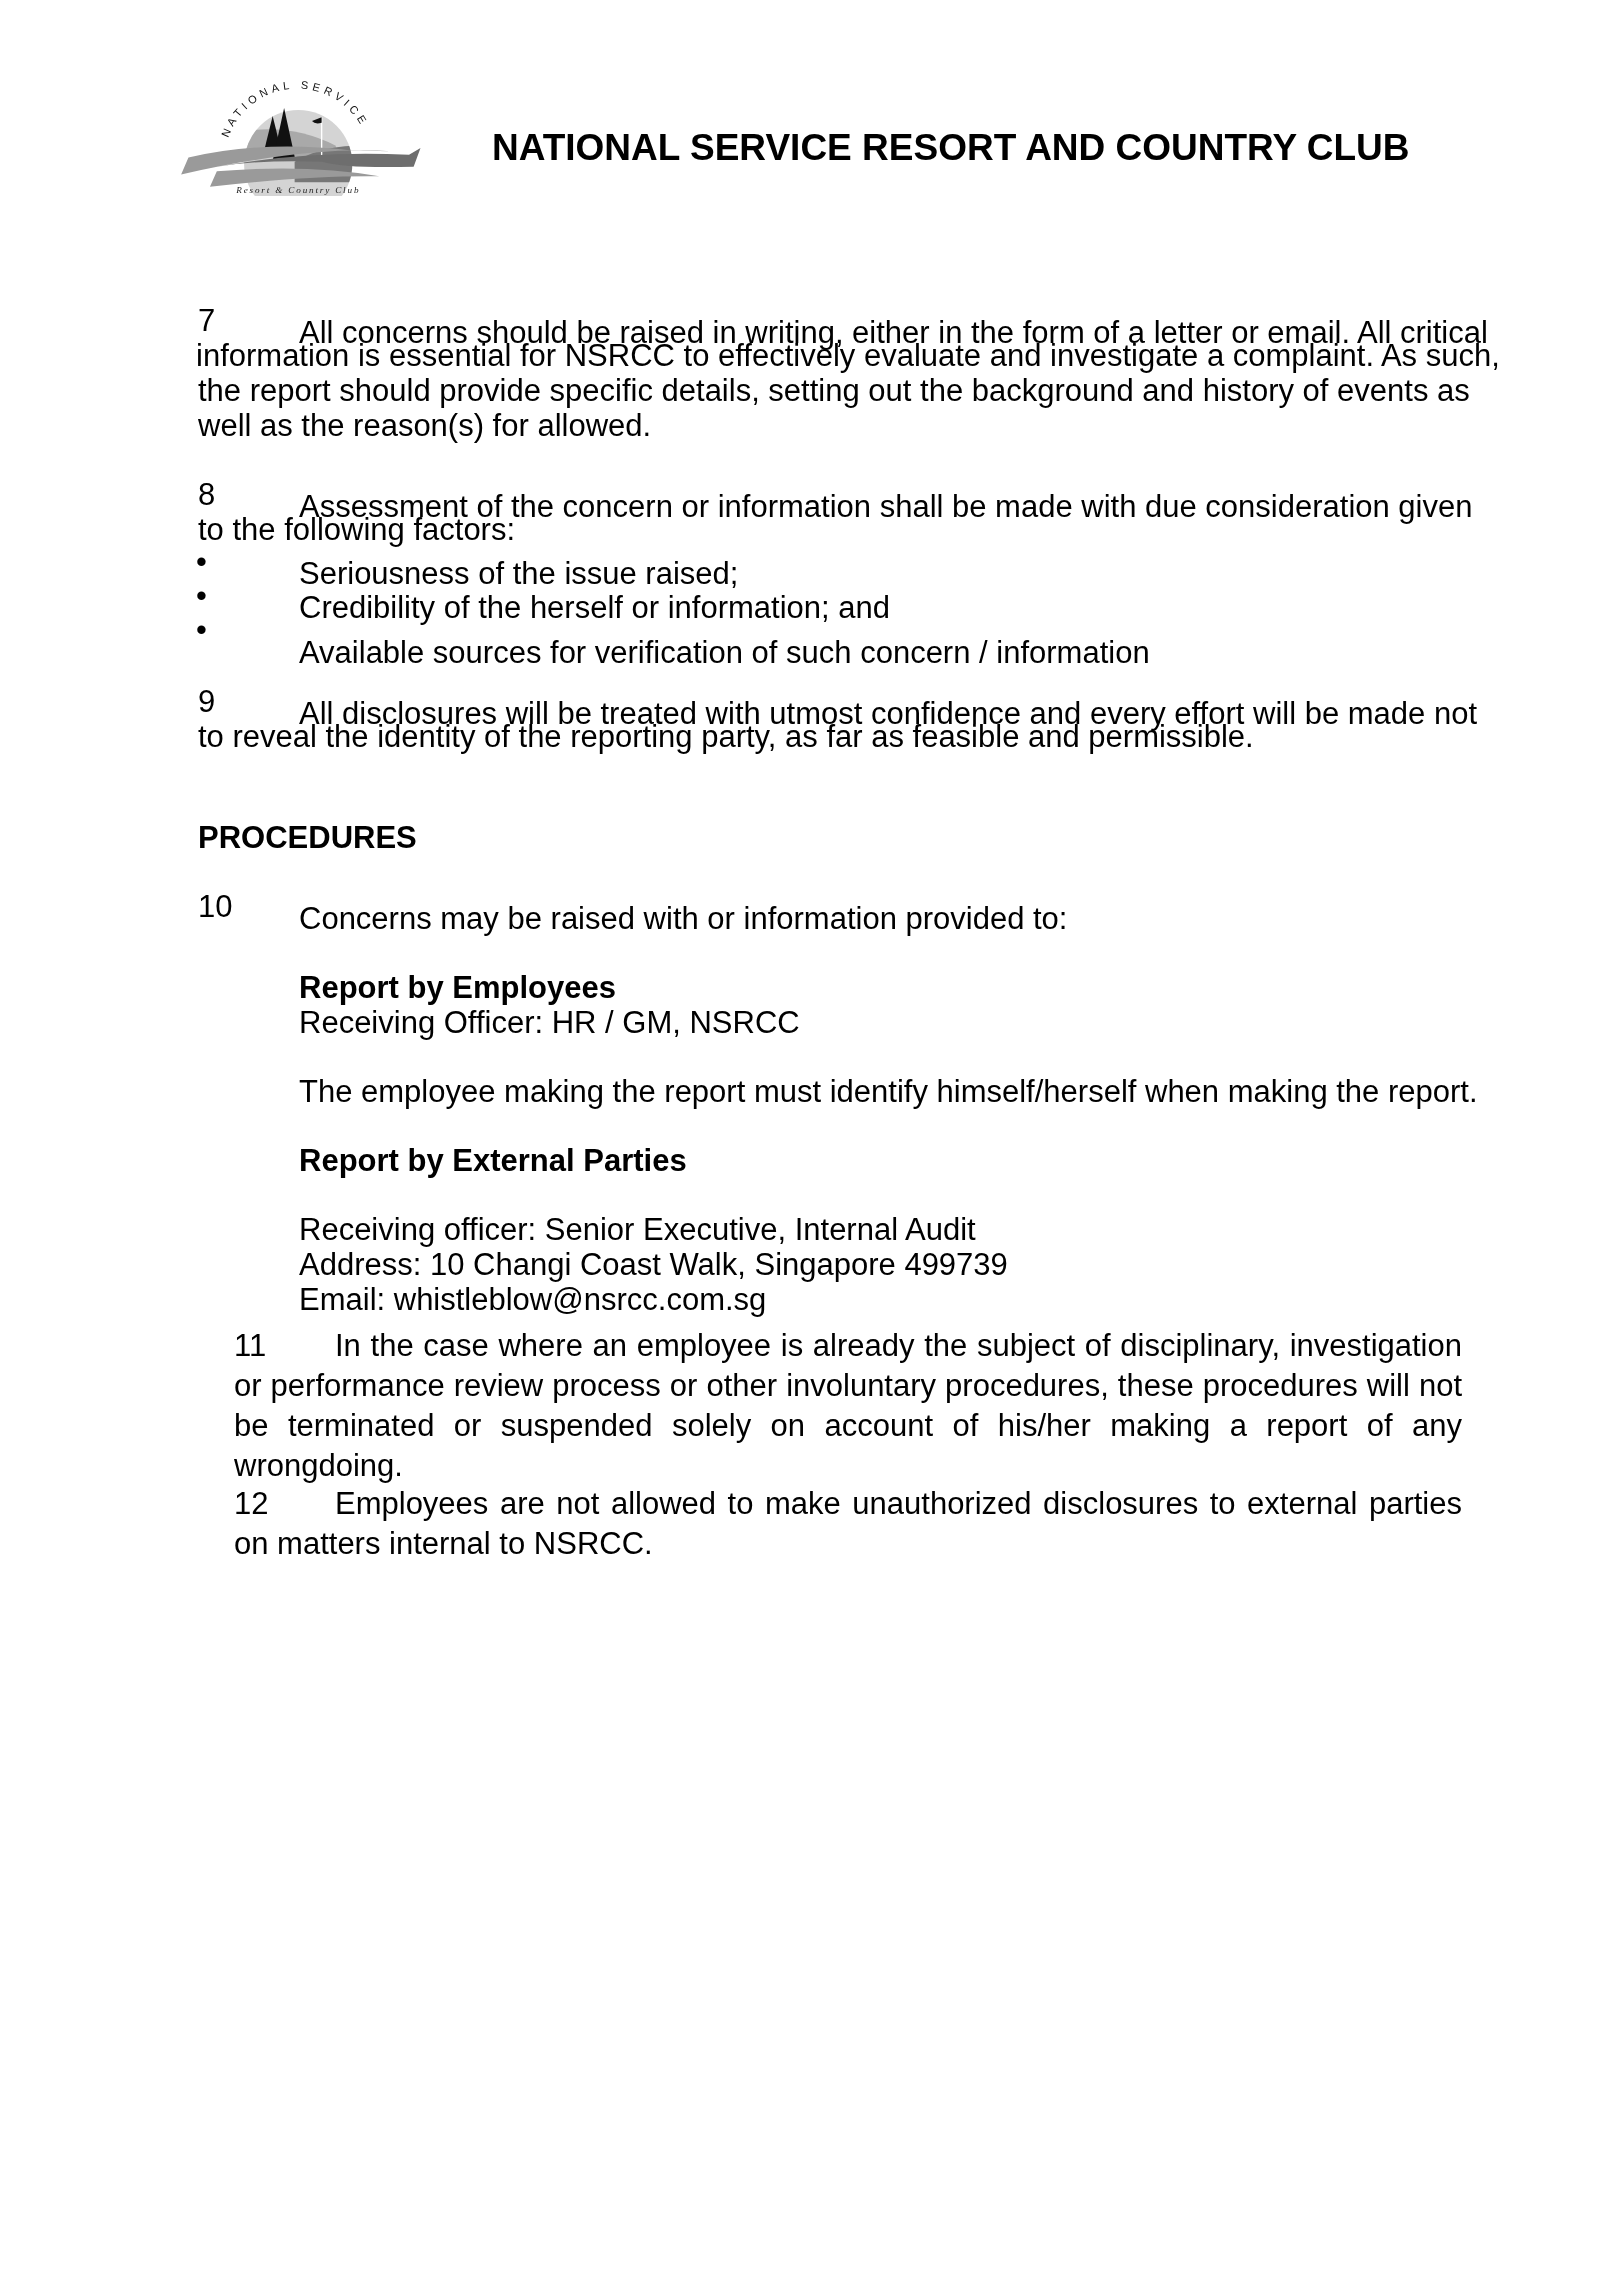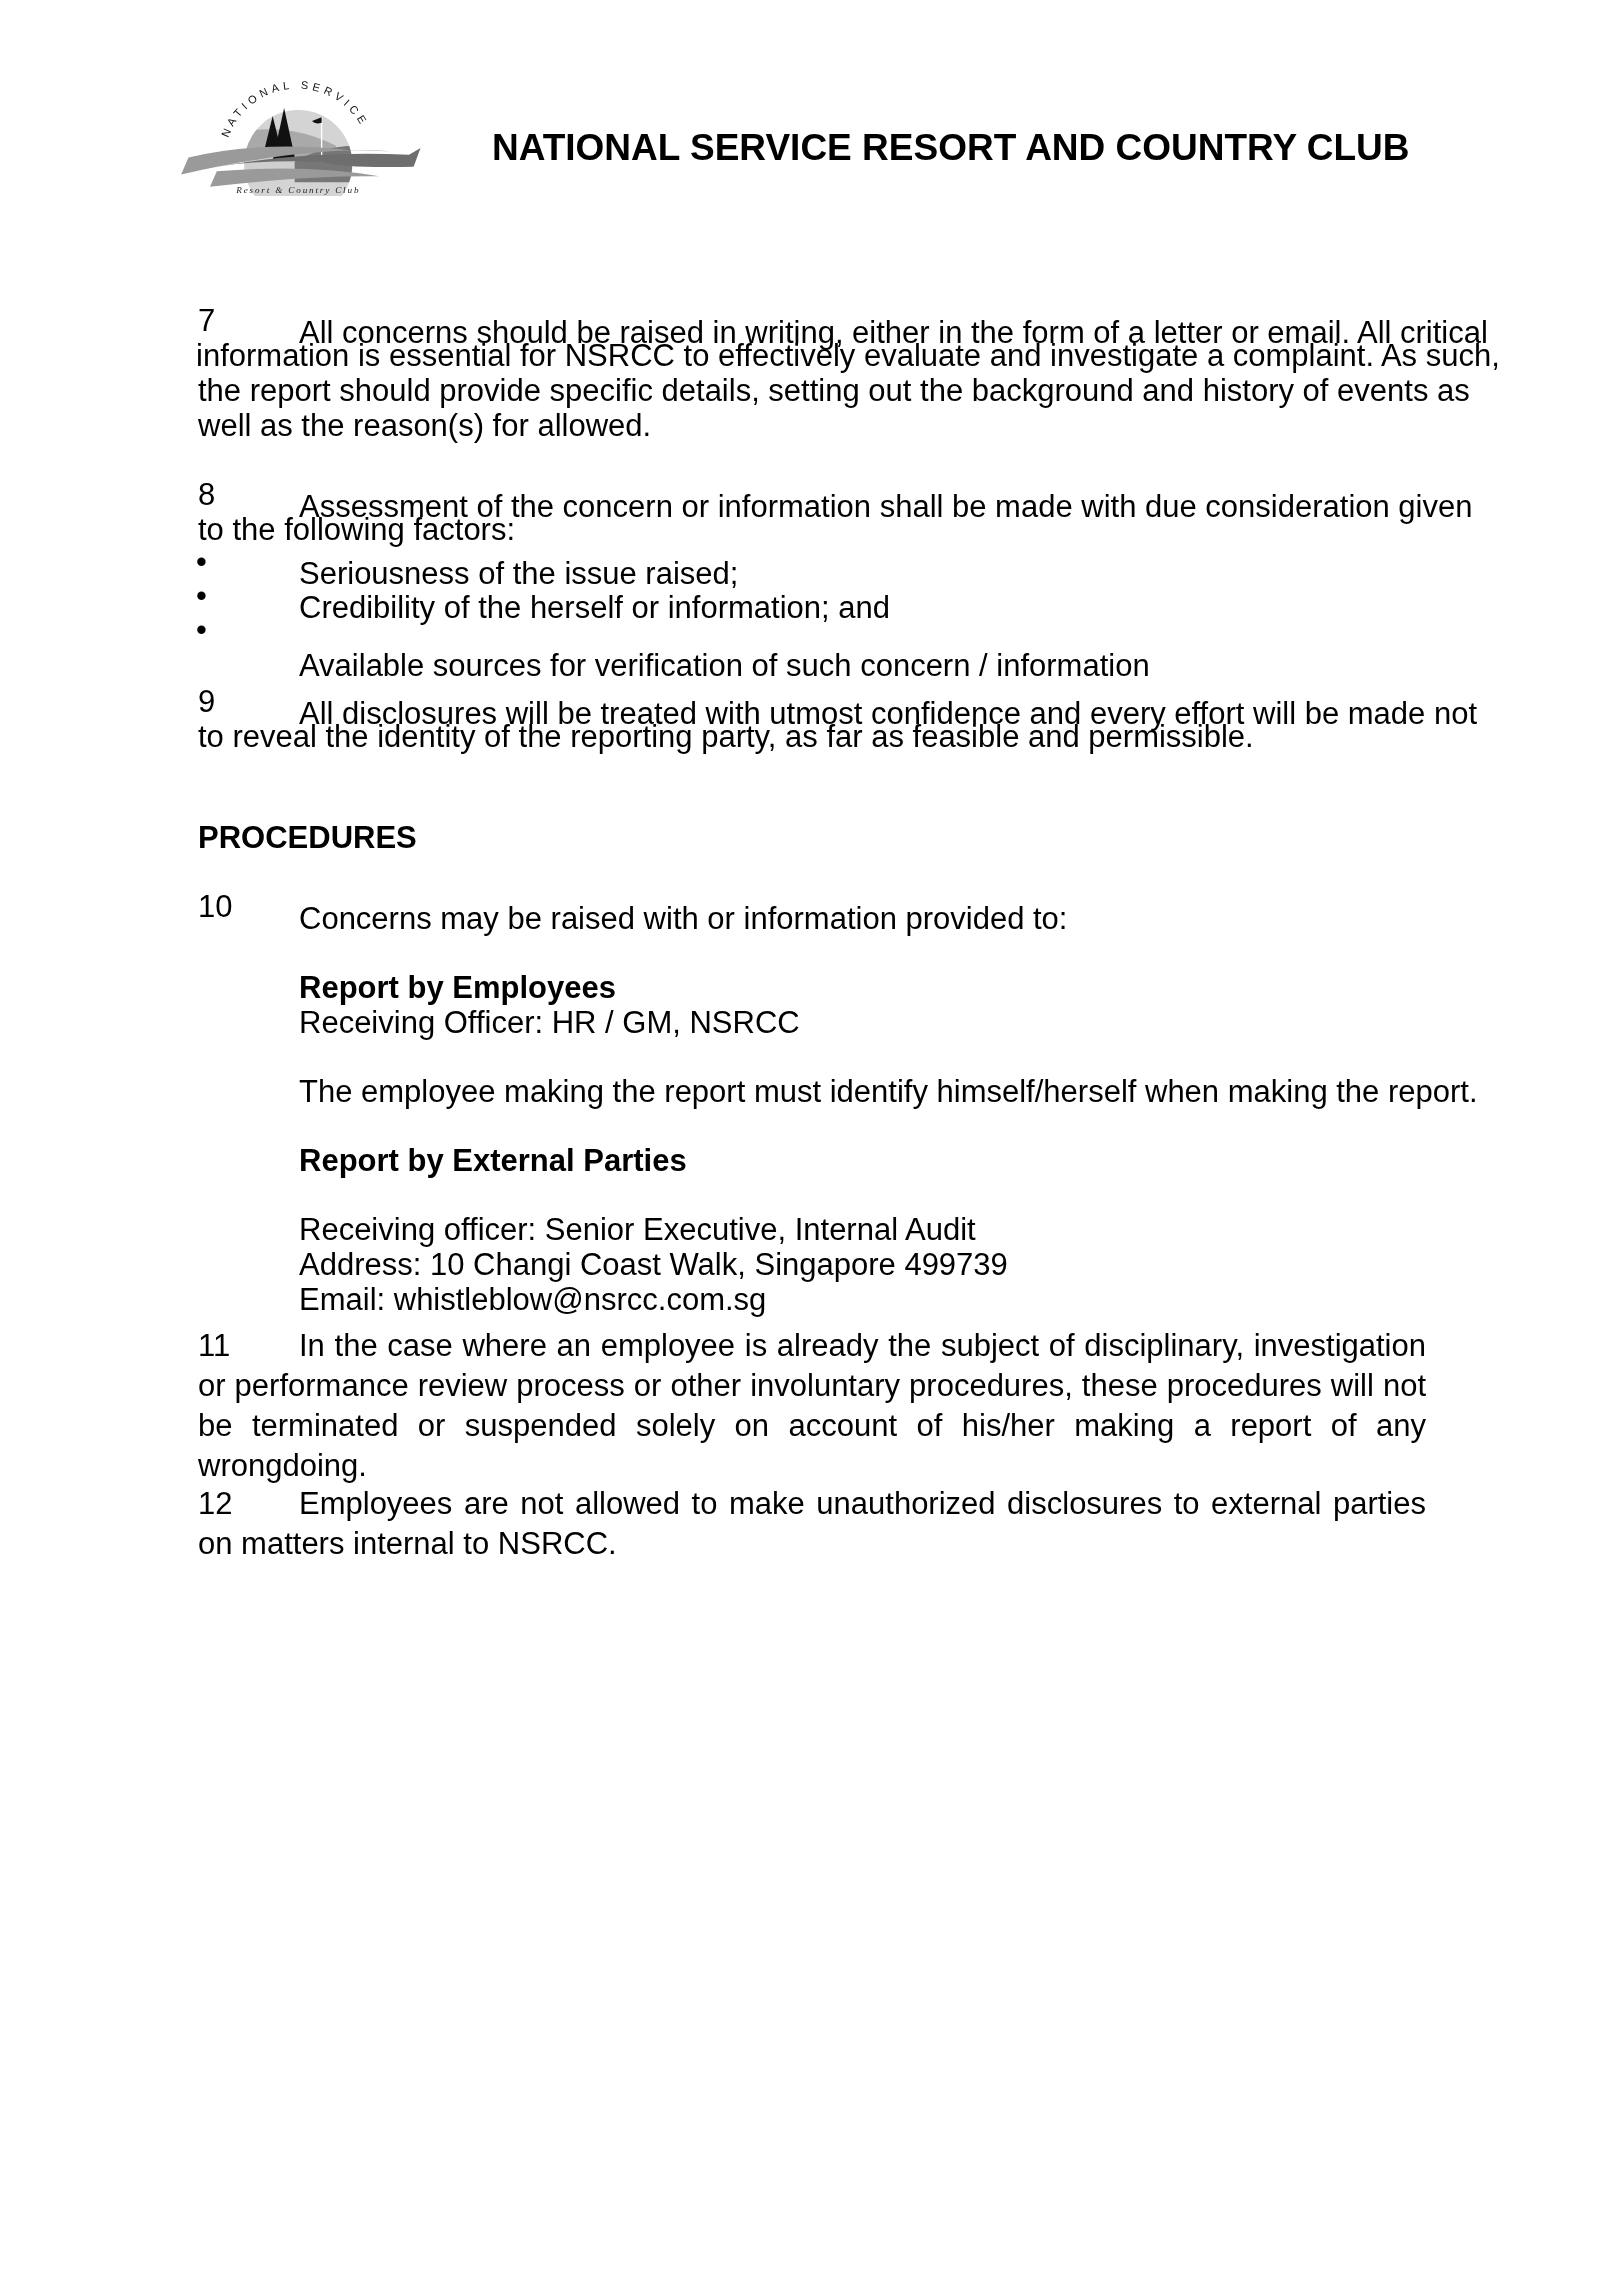--- a/index.html
+++ b/index.html
@@ -6,21 +6,21 @@
     body {
       width: 1622px; height: 2273px; position: relative; overflow: hidden;
       font-family: "Liberation Sans", sans-serif; color: #000000;
     }
     .abs { position: absolute; white-space: pre; }
     .body-text { font-size: 31px; line-height: 35px; }
     .num { position: absolute; left: 198px; }
     .indent { position: absolute; left: 299px; margin-top: 12px; }
     .para-block { position: absolute; left: 198px; width: 1228px; font-size: 31px; line-height: 35px; }
     .first-line-num { display: inline-block; width: 101px; }
-    .justified { text-align: justify; line-height: 40px; }
+    .justified { text-align: justify; line-height: 40px; margin-left: 36px; }
     .bold { font-weight: bold; }
     .header-title { position: absolute; left: 492px; top: 127px; font-size: 37px; font-weight: bold; letter-spacing: 0px; white-space: pre; }
     .logo { position: absolute; left: 171px; top: 77px; width: 261px; height: 119px; }
     .bullet { position: absolute; left: 196px; font-size: 31px; line-height: 35px; }
   </style>
 </head>
 <body>
 
 <div class="logo">
   <svg width="261" height="119" viewBox="0 0 570 260">
@@ -66,21 +66,21 @@
 <div>
   <span class="abs body-text num" style="top:477px">8</span>
   <span class="abs body-text indent" style="top:477px">Assessment of the concern or information shall be made with due consideration given</span>
   <span class="abs body-text" style="left:198px; top:512px">to the following factors:</span>
   <div>
     <span class="bullet abs" style="top:544px">•</span>
     <span class="abs body-text indent" style="top:544px">Seriousness of the issue raised;</span>
     <span class="bullet abs" style="top:578px">•</span>
     <span class="abs body-text indent" style="top:578px">Credibility of the herself or information; and</span>
     <span class="bullet abs" style="top:612px">•</span>
-    <span class="abs body-text indent" style="top:636px">Available sources for verification of such concern / information</span>
+    <span class="abs body-text indent" style="top:623px">Available sources for verification of such concern / information</span>
   </div>
 </div>
 
 <div>
   <span class="abs body-text num" style="top:684px">9</span>
   <span class="abs body-text indent" style="top:684px">All disclosures will be treated with utmost confidence and every effort will be made not</span>
   <span class="abs body-text" style="left:198px; top:719px">to reveal the identity of the reporting party, as far as feasible and permissible.</span>
 </div>
 
 <span class="abs body-text bold" style="left:198px; top:820px">PROCEDURES</span>

